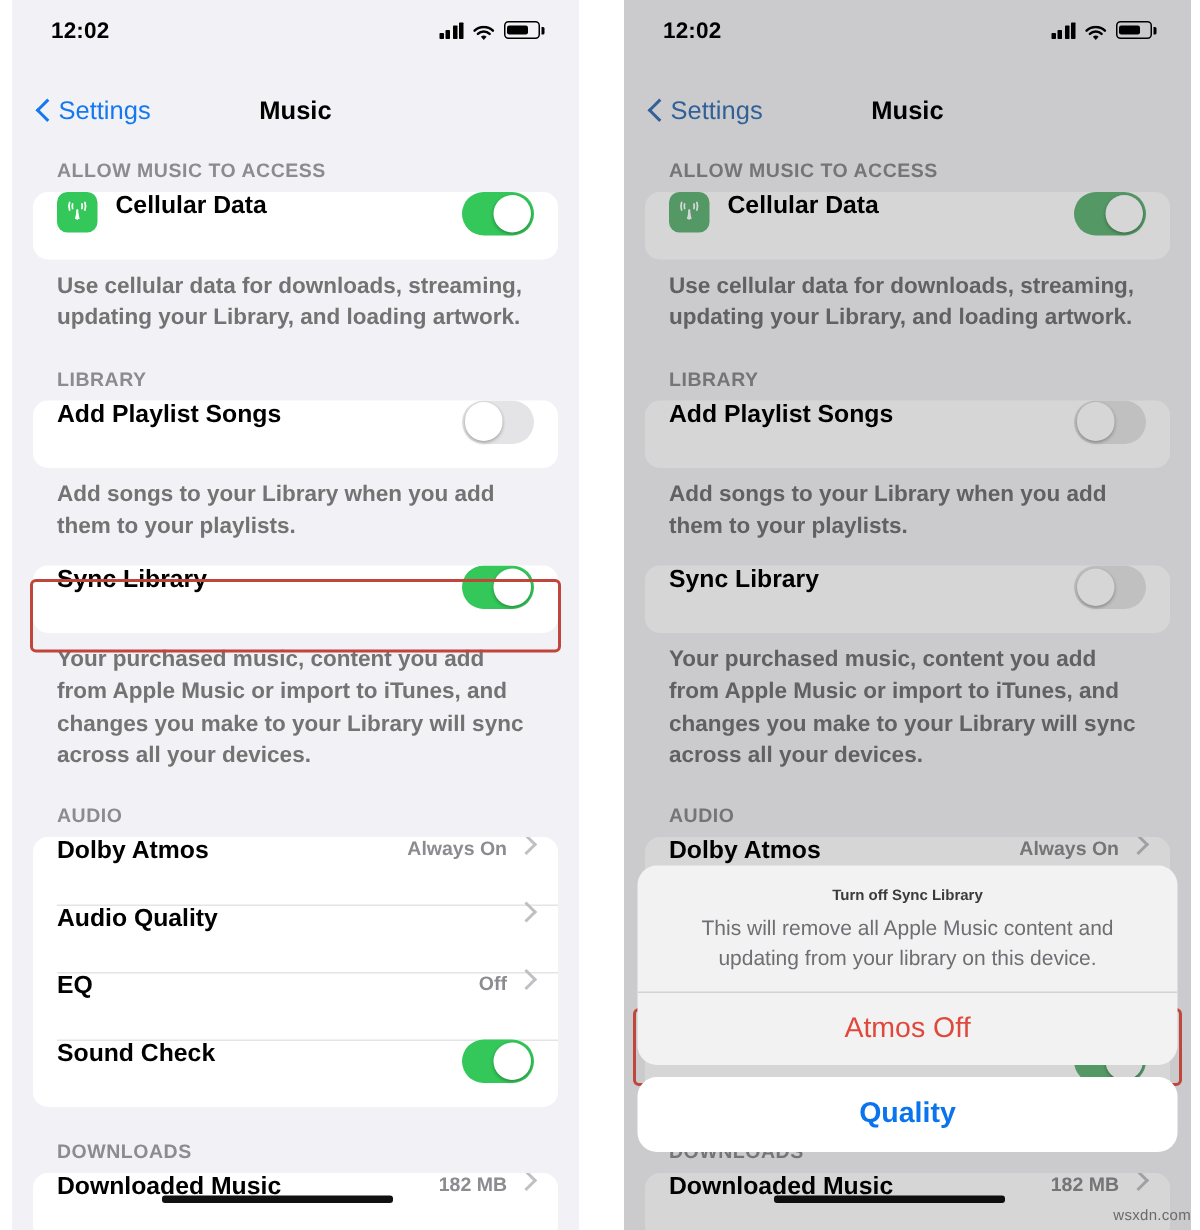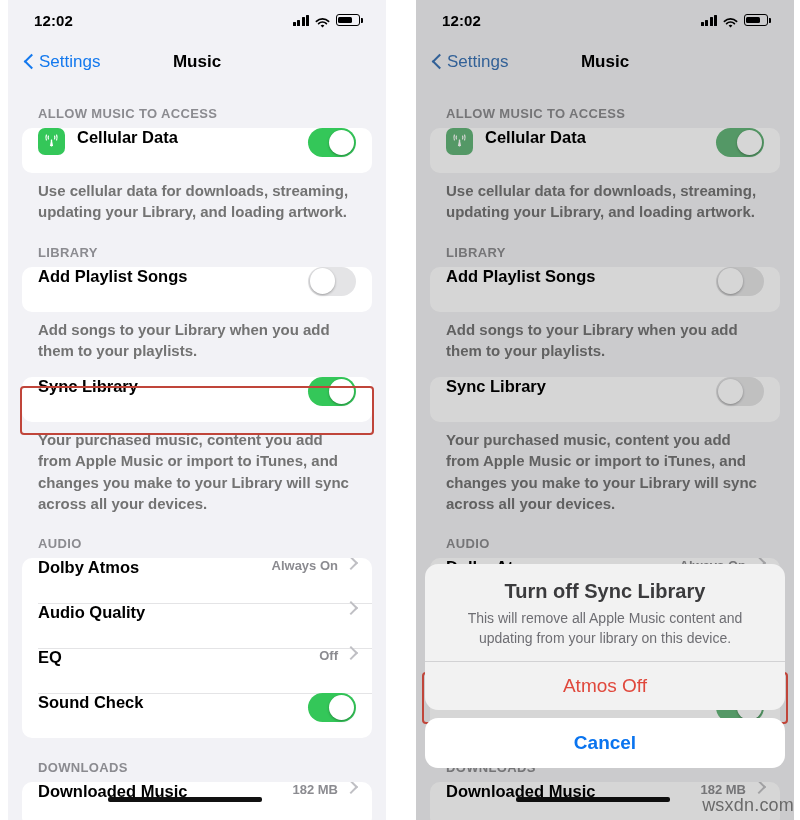--- a/index.html
+++ b/index.html
@@ -44,21 +44,21 @@
   .bars i:nth-child(3){height:8.5px;}
   .bars i:nth-child(4){height:11px;background:#000;}
   .wifi{width:15px;height:11px;position:relative;}
   .battery{width:24px;height:11.5px;border:1.4px solid #000;border-radius:3px;position:relative;box-sizing:border-box;}
   .battery::after{content:"";position:absolute;right:-3.5px;top:3px;width:2px;height:5px;background:#000;border-radius:0 1px 1px 0;}
   .battery .fill{position:absolute;left:1.3px;top:1.3px;bottom:1.3px;width:62%;background:#000;border-radius:1.5px;}
 
   
   .navbar{
     height:44px;position:relative;
-    display:flex;align-items:center;
+    display:flex;align-items:flex-end;
     padding:0 16px;box-sizing:border-box;
   }
   .back{display:flex;align-items:center;gap:5px;color:#1479ee;font-size:17px;cursor:pointer;}
   .chev-back{width:10px;height:17px;position:relative;display:inline-block;}
   .chev-back::before{
     content:"";position:absolute;left:2px;top:2.3px;width:9px;height:9px;
     border-left:2.4px solid #1479ee;border-bottom:2.4px solid #1479ee;
     transform:rotate(45deg);
   }
   .nav-title{
@@ -124,36 +124,36 @@
   }
   .alert-wrap{
     position:absolute;left:9px;right:9px;bottom:52px;
     z-index:30;
   }
   .alert-card{
     background:#f2f2f2;border-radius:13px;overflow:hidden;
     backdrop-filter:none;
   }
   .alert-head{padding:14px 18px 13px 18px;text-align:center;}
-  .alert-title{font-size:20px;font-weight:bold;color:#3b3b3d;line-height:1.3;}
+  .alert-title{font-size:10px;font-weight:bold;color:#3b3b3d;line-height:1.3;}
   .alert-msg{font-size:14px;color:#6e6e73;line-height:1.38;margin-top:5px;}
   .alert-btn{
     border-top:1px solid #d2d2d4;
     text-align:center;padding:13px 0;font-size:19px;cursor:pointer;
   }
   .alert-btn.destructive{color:#e0483c;}
   .cancel-card{
     background:#ffffff;border-radius:13px;margin-top:8px;
     text-align:center;padding:14px 0;font-size:19px;font-weight:bold;color:#0a74ef;
     cursor:pointer;
   }
 
   .watermark{
     position:absolute;right:6px;bottom:4px;
-    font-size:18px;color:#6a6a6a;letter-spacing:0.2px;
+    font-size:10px;color:#6a6a6a;letter-spacing:0.2px;
     z-index:60;font-family:"Liberation Sans",sans-serif;
   }
 </style>
 </head>
 <body>
 
 <div class="stage">
 
   <div class="phone left">
     <div class="screen">
@@ -392,21 +392,21 @@
     </div>
 
     <div class="alert-wrap">
       <div class="alert-card">
         <div class="alert-head">
           <div class="alert-title">Turn off Sync Library</div>
           <div class="alert-msg">This will remove all Apple Music content and updating from your library on this device.</div>
         </div>
         <div class="alert-btn destructive">Atmos Off</div>
       </div>
-      <div class="cancel-card">Cancel</div>
+      <div class="cancel-card">Quality</div>
     </div>
 
     <div class="redbox" style="left:6px;top:672px;width:366px;height:52px;"></div>
   </div>
 
 </div>
 
 <div class="watermark">wsxdn.com</div>
 
 </body></html>

